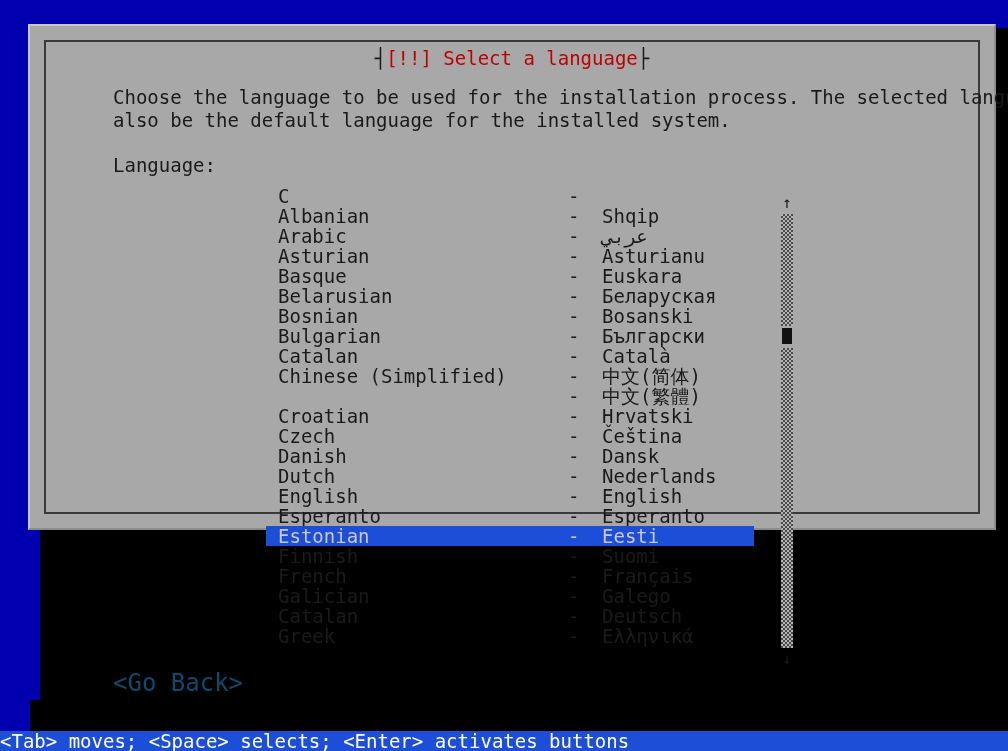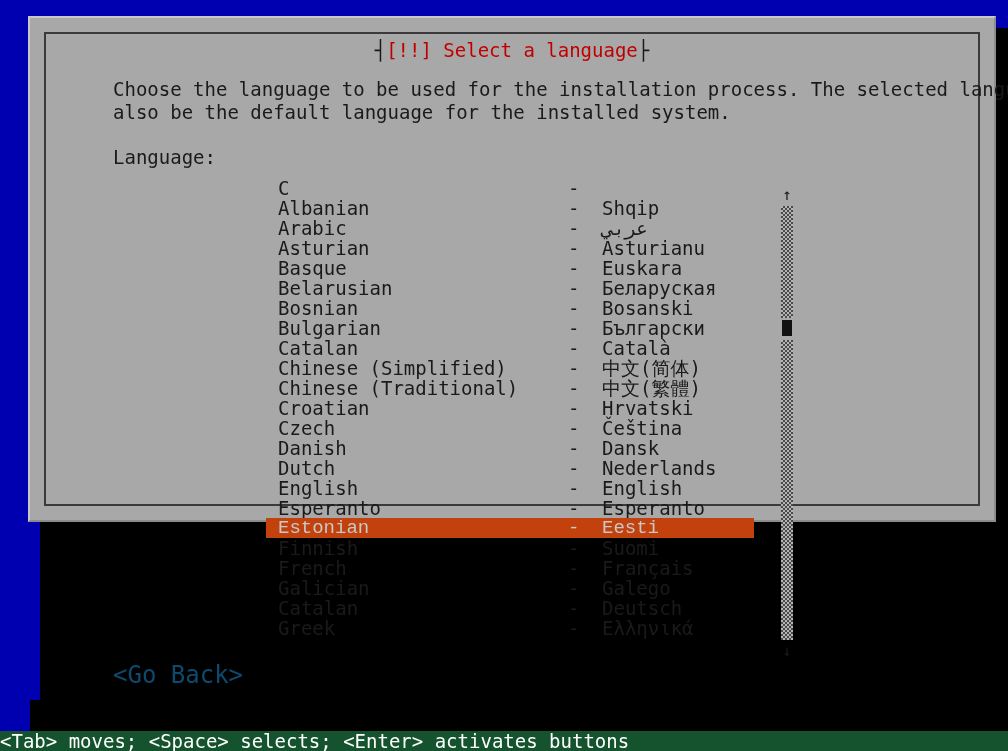--- a/index.html
+++ b/index.html
@@ -42,21 +42,21 @@
     top: 28px;
     width: 968px;
     height: 690px;
     background: #000000;
   }
 
   
   #dialog {
     position: absolute;
     left: 28px;
-    top: 16px;
+    top: 24px;
     width: 968px;
     height: 506px;
     background: #a8a8a8;
     box-sizing: border-box;
     border-top: 2px solid #c8c8c8;
     border-left: 2px solid #c8c8c8;
     border-right: 2px solid #8c8c8c;
     border-bottom: 2px solid #8c8c8c;
   }
 
@@ -125,24 +125,23 @@
   }
   .row {
     position: relative;
     height: 20px;
     line-height: 20px;
     font-size: 19px;
     color: #1a1a1a;
     white-space: pre;
   }
   .row.selected {
-    background: #c2410c;
+    background: #1d4ed8;
     color: #c8c8c8;
     width: 488px;
-    font-family: Liberation Mono, monospace;
   }
   .row .name {
     position: absolute;
     left: 12px;
   }
   .row .dash {
     position: absolute;
     left: 302px;
   }
   .row .native {
@@ -203,21 +202,21 @@
     white-space: pre;
   }
 
   
   #status-bar {
     position: absolute;
     left: 0;
     top: 731px;
     width: 1008px;
     height: 20px;
-    background: #14532d;
+    background: #1d4ed8;
   }
   #status-text {
     position: absolute;
     left: 0px;
     top: 0px;
     color: #ffffff;
     font-size: 19px;
     line-height: 21px;
     white-space: pre;
   }
@@ -248,21 +247,21 @@
           <div class="row"><span class="name">C</span><span class="dash">-</span></div>
           <div class="row"><span class="name">Albanian</span><span class="dash">-</span><span class="native">Shqip</span></div>
           <div class="row"><span class="name">Arabic</span><span class="dash">-</span><span class="native">عربي</span></div>
           <div class="row"><span class="name">Asturian</span><span class="dash">-</span><span class="native">Asturianu</span></div>
           <div class="row"><span class="name">Basque</span><span class="dash">-</span><span class="native">Euskara</span></div>
           <div class="row"><span class="name">Belarusian</span><span class="dash">-</span><span class="native">Беларуская</span></div>
           <div class="row"><span class="name">Bosnian</span><span class="dash">-</span><span class="native">Bosanski</span></div>
           <div class="row"><span class="name">Bulgarian</span><span class="dash">-</span><span class="native">Български</span></div>
           <div class="row"><span class="name">Catalan</span><span class="dash">-</span><span class="native">Català</span></div>
           <div class="row"><span class="name">Chinese (Simplified)</span><span class="dash">-</span><span class="native">中文(简体)</span></div>
-          <div class="row"><span class="name">Chinese (Traditional)</span><span class="dash">-</span><span class="native">中文(繁體)</span></div>
+          <div class="row"><span class="dash">-</span><span class="native">中文(繁體)</span></div>
           <div class="row"><span class="name">Croatian</span><span class="dash">-</span><span class="native">Hrvatski</span></div>
           <div class="row"><span class="name">Czech</span><span class="dash">-</span><span class="native">Čeština</span></div>
           <div class="row"><span class="name">Danish</span><span class="dash">-</span><span class="native">Dansk</span></div>
           <div class="row"><span class="name">Dutch</span><span class="dash">-</span><span class="native">Nederlands</span></div>
           <div class="row"><span class="name">English</span><span class="dash">-</span><span class="native">English</span></div>
           <div class="row"><span class="name">Esperanto</span><span class="dash">-</span><span class="native">Esperanto</span></div>
           <div class="row selected"><span class="name">Estonian</span><span class="dash">-</span><span class="native">Eesti</span></div>
           <div class="row"><span class="name">Finnish</span><span class="dash">-</span><span class="native">Suomi</span></div>
           <div class="row"><span class="name">French</span><span class="dash">-</span><span class="native">Français</span></div>
           <div class="row"><span class="name">Galician</span><span class="dash">-</span><span class="native">Galego</span></div>

